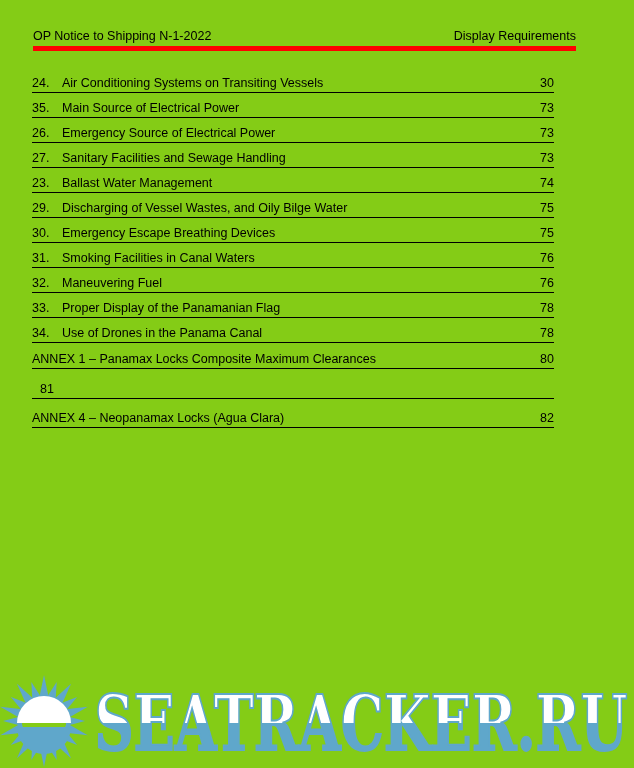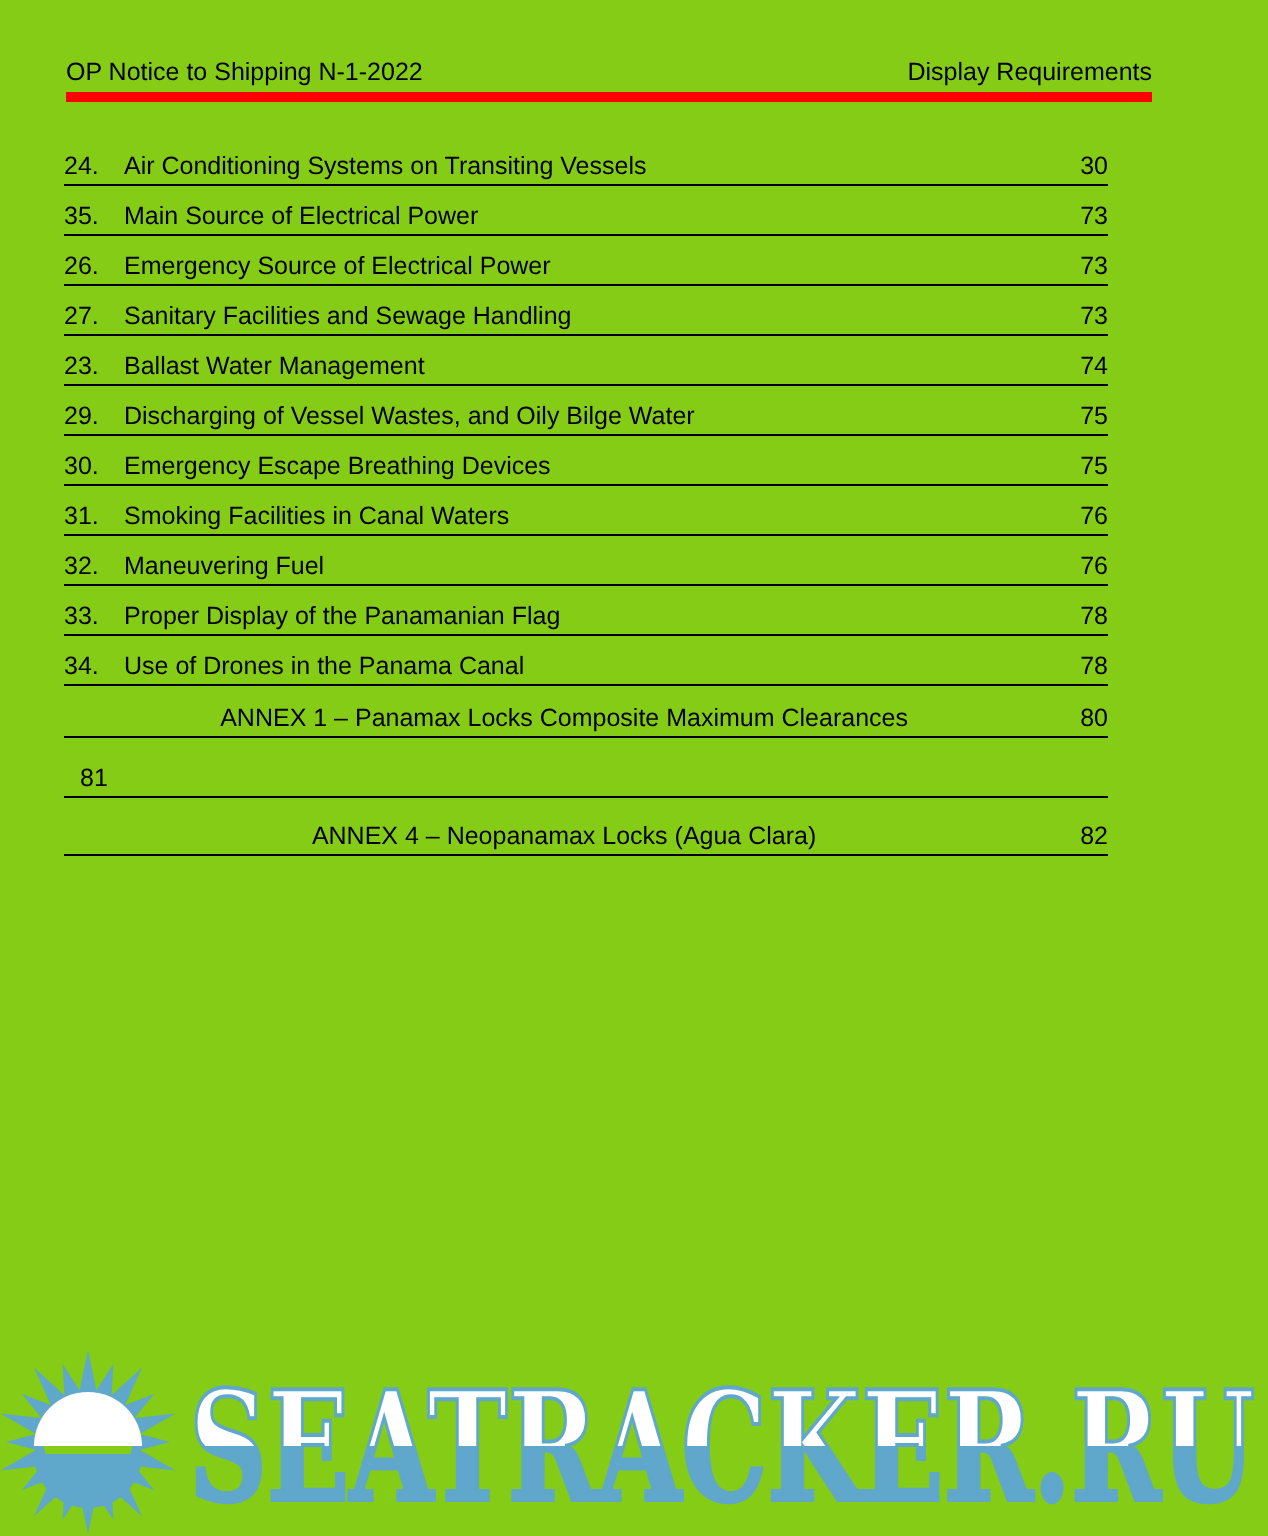--- a/index.html
+++ b/index.html
@@ -45,21 +45,21 @@
     align-items: baseline;
     line-height: 14px;
     padding-bottom: 2px;
     border-bottom: 1.5px solid #000;
     margin-bottom: 8px;
     white-space: nowrap;
   }
   .row .num { width: 30px; flex: none; }
   .row .title { flex: 1 1 auto; overflow: hidden; }
   .row .pg { flex: none; margin-left: 8px; }
-  .annexes { margin-top: 9px; text-align: center; }
+  .annexes { margin-top: 9px; }
   .annexes .row { margin-bottom: 12.5px; }
   
   .wm {
     position: absolute;
     left: 0;
     top: 656px;
     width: 634px;
     height: 112px;
   }
   .wm-fill { fill: var(--wm-blue, #5fa7cb); }

